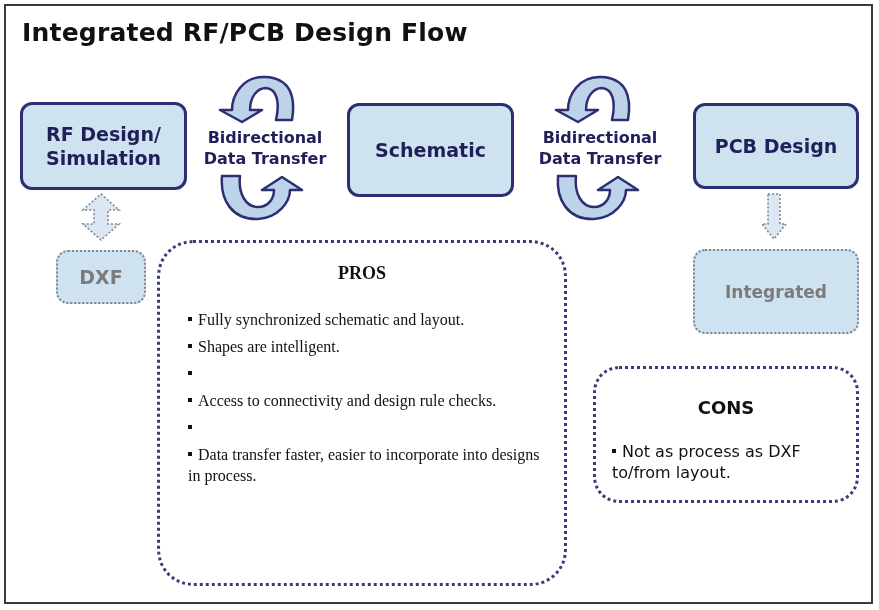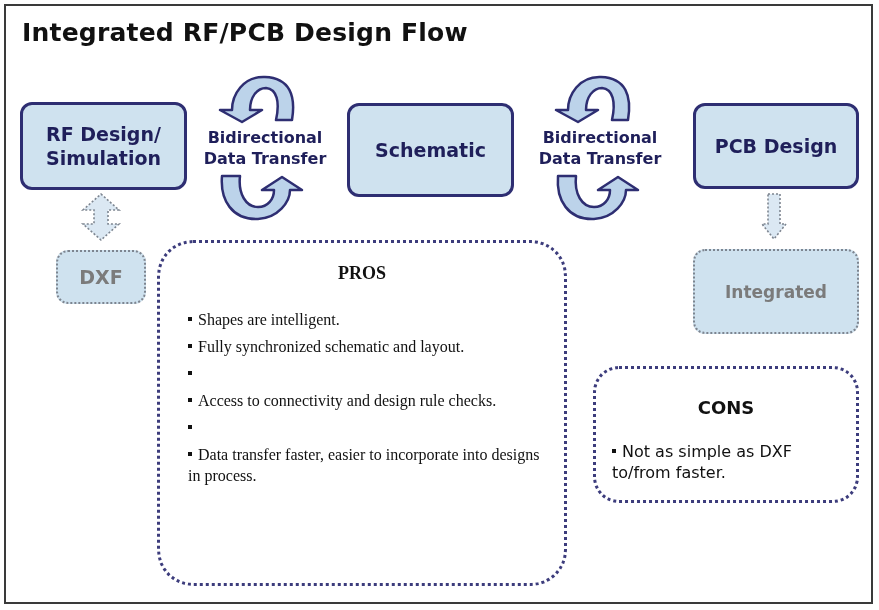--- a/index.html
+++ b/index.html
@@ -80,27 +80,27 @@
   </g>
 
   <g>
     <path d="M 768 194 L 780 194 L 780 224 L 786 224 L 774 239 L 762 224 L 768 224 Z" fill="#dbe8f3" stroke="#7d8590" stroke-width="1.6" stroke-dasharray="2 2"></path>
   </g>
 </svg>
 
 <div class="panel" style="left:157px; top:240px; width:410px; height:346px;font-family:Liberation Serif, serif;">
   <div class="panel-title" style="top:20px;">PROS</div>
   <ul style="left:28px; top:66px; width:360px;">
+    <li><span class="bullet"></span><span>Fully synchronized schematic and layout.</span></li>
     <li><span class="bullet"></span><span>Shapes are intelligent.</span></li>
-    <li><span class="bullet"></span><span>Fully synchronized schematic and layout.</span></li>
     <li><span class="bullet"></span></li>
     <li><span class="bullet"></span><span>Access to connectivity and design rule checks.</span></li>
     <li><span class="bullet"></span></li>
     <li><span class="bullet"></span><span>Data transfer faster, easier to incorporate into designs in process.</span></li>
   </ul>
 </div>
 
 <div class="panel" style="left:593px; top:366px; width:266px; height:137px; border-radius:26px;">
   <div class="panel-title" style="top:28px;">CONS</div>
   <ul style="left:16px; top:72px; width:200px;">
-    <li><span class="bullet"></span><span>Not as simple as DXF to/from faster.</span></li>
+    <li><span class="bullet"></span><span>Not as process as DXF to/from layout.</span></li>
   </ul>
 </div>
 
 </body></html>

